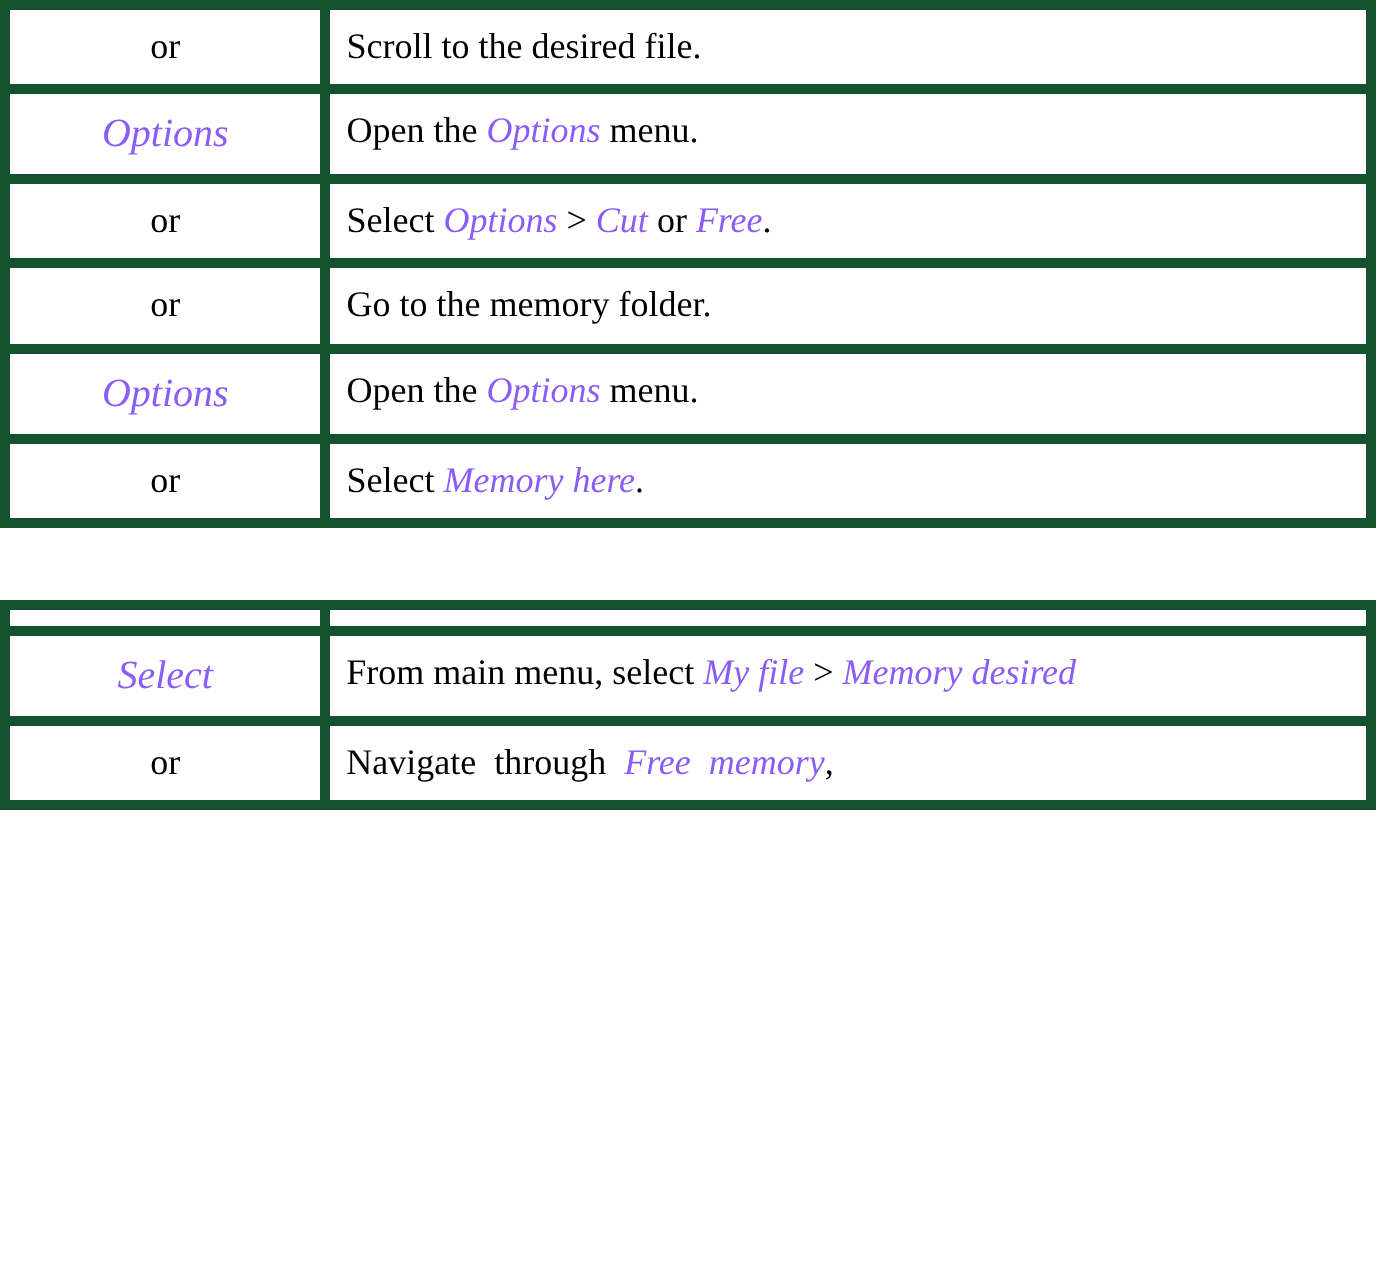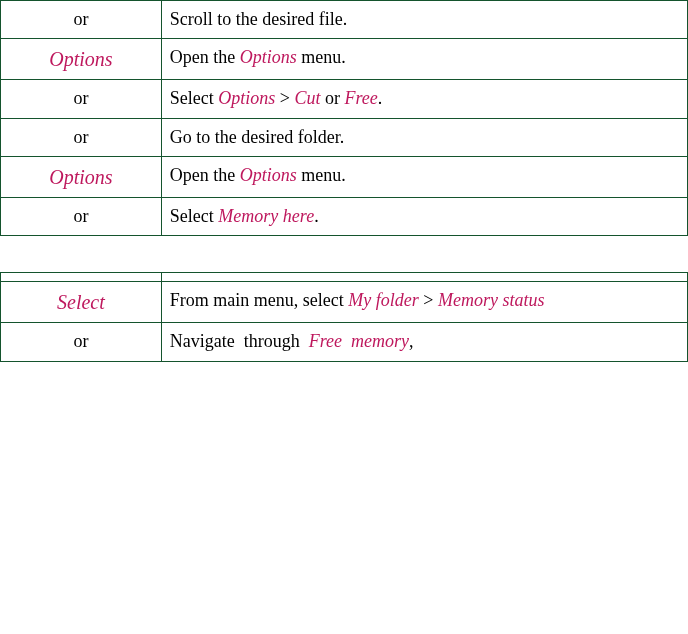--- a/index.html
+++ b/index.html
@@ -12,35 +12,35 @@
       font-size: 18px;
       background: #fff;
       color: #000;
       width: 688px;
     }
     .table-section {
       width: 100%;
       border-collapse: collapse;
     }
     .table-section td {
-      border: 1px solid #14532d;
+      border: 5px solid #14532d;
       padding: 6px 8px;
       vertical-align: top;
       line-height: 1.4;
     }
     .table-section td:first-child {
       width: 161px;
       text-align: center;
       font-size: 18px;
     }
     .table-section td:last-child {
       width: 527px;
     }
     .link-blue {
-      color: #be185d;
+      color: #8b5cf6;
       font-style: italic;
     }
     .section-heading {
       font-size: 26px;
       font-weight: bold;
       margin-top: 18px;
       margin-bottom: 4px;
       padding-left: 2px;
     }
     .section-intro {
@@ -61,21 +61,21 @@
       <tr>
         <td><span class="link-blue" style="font-style: italic; font-size: 20px;">Options</span></td>
         <td>Open the <span class="link-blue">Options</span> menu.</td>
       </tr>
       <tr>
         <td>or</td>
         <td>Select <span class="link-blue">Options</span> &gt; <span class="link-blue">Cut</span> or <span class="link-blue">Free</span>.</td>
       </tr>
       <tr>
         <td>or</td>
-        <td>Go to the desired folder.</td>
+        <td>Go to the memory folder.</td>
       </tr>
       <tr>
         <td><span class="link-blue" style="font-style: italic; font-size: 20px;">Options</span></td>
         <td>Open the <span class="link-blue">Options</span> menu.</td>
       </tr>
       <tr>
         <td>or</td>
         <td>Select <span class="link-blue">Memory here</span>.</td>
       </tr>
     </tbody>
@@ -87,20 +87,20 @@
 <div class="section-intro"></div>
 
 <table class="table-section">
   <tbody>
     <tr>
       <td style="font-weight:bold; padding:4px 8px;"></td>
       <td style="font-weight:bold; padding:4px 8px;"></td>
     </tr>
     <tr>
       <td><span class="link-blue" style="font-style:italic; font-size:20px;">Select</span></td>
-      <td>From main menu, select <span class="link-blue">My folder</span> &gt; <span class="link-blue">Memory status</span></td>
+      <td>From main menu, select <span class="link-blue">My file</span> &gt; <span class="link-blue">Memory desired</span></td>
     </tr>
     <tr>
       <td>or</td>
       <td>Navigate&nbsp; through&nbsp; <span class="link-blue">Free&nbsp; memory</span>,</td>
     </tr>
   </tbody>
 </table>
 
 </body></html>

